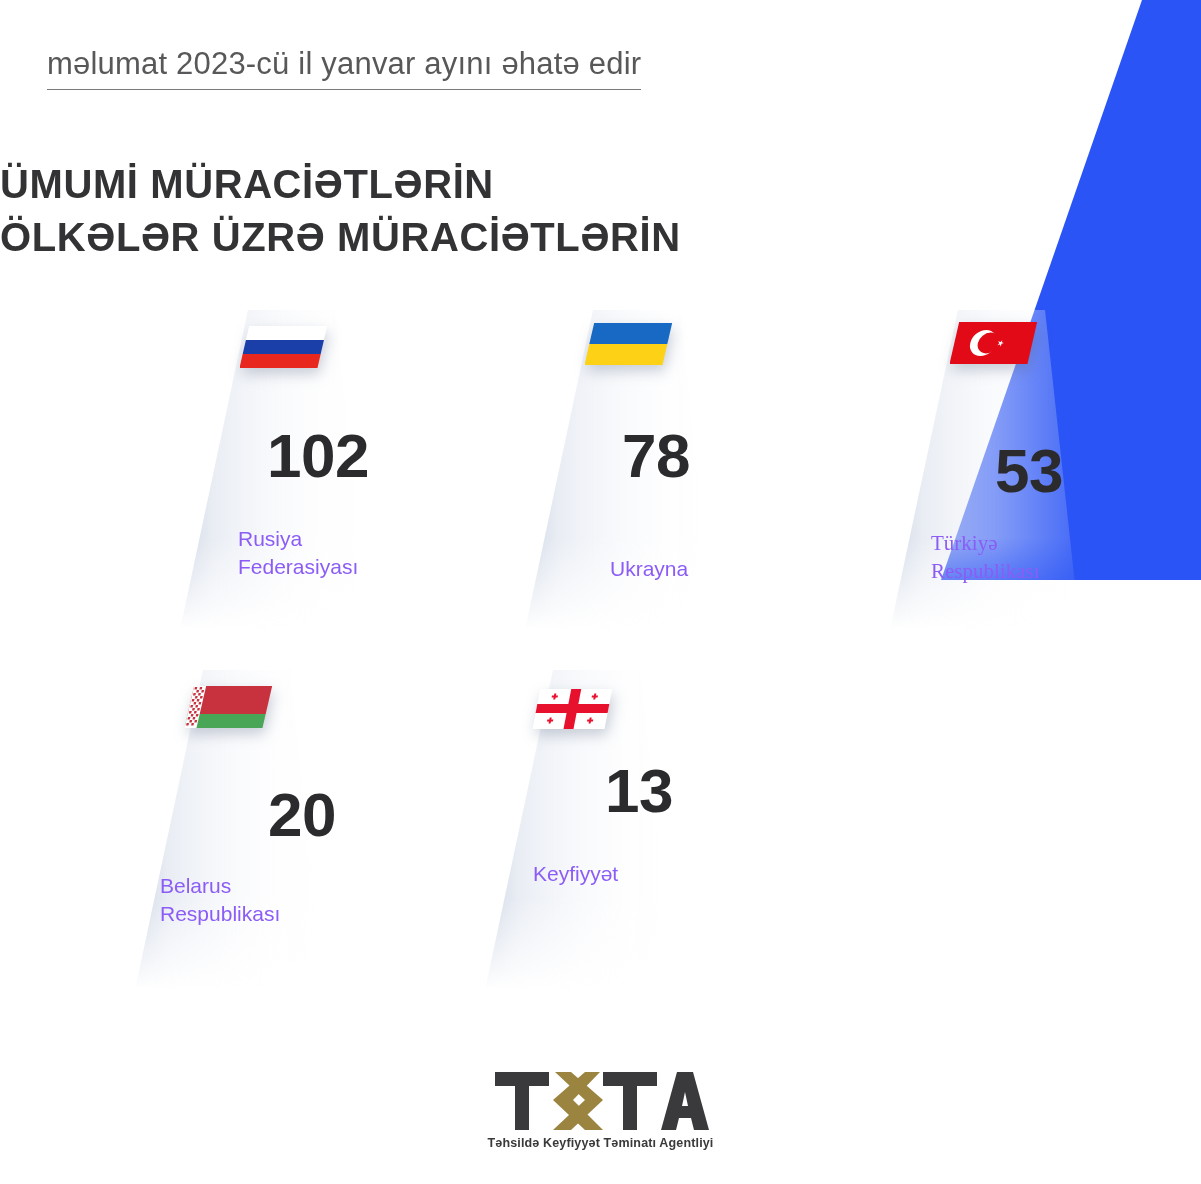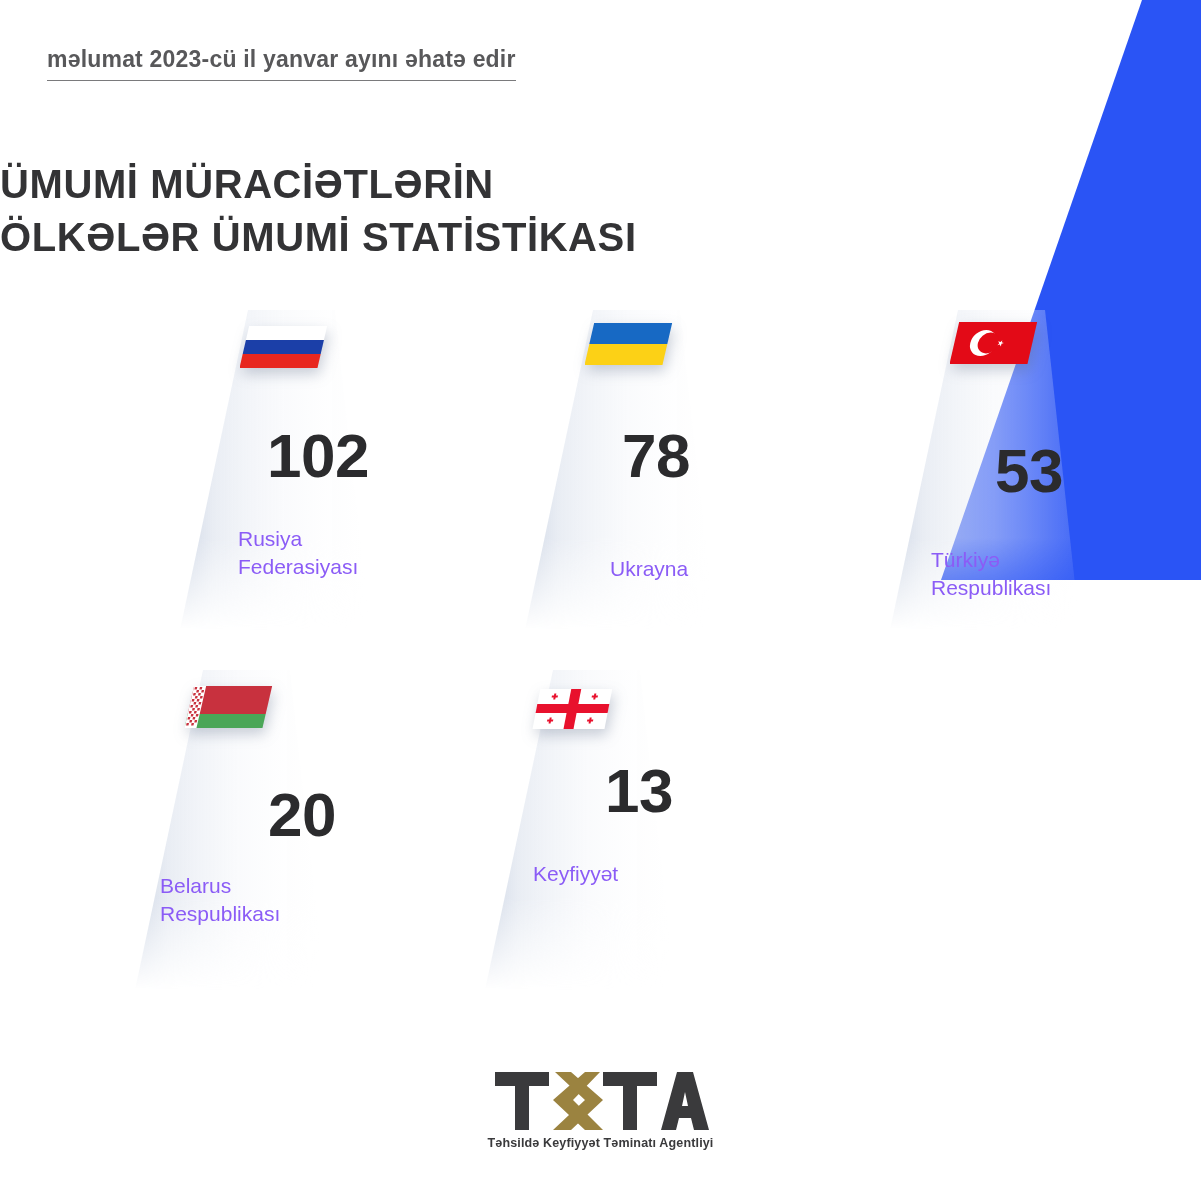--- a/index.html
+++ b/index.html
@@ -16,24 +16,24 @@
     position:absolute;
     top:0; right:0;
     width:260px; height:580px;
     pointer-events:none;
   }
 
   
   .strapline {
     position:absolute;
     left:47px; top:46px;
-    font-size:23px;
+    font-size:31px;
     letter-spacing:.2px;
     color:#58585a;
-    font-weight:700;
+    font-weight:400;
     padding-bottom:7px;
     border-bottom:1.6px solid #7a7a7c;
     white-space:nowrap;
   }
 
   
   .title {
     position:absolute;
     left:0; right:0; top:158px;
     text-align:left;
@@ -110,21 +110,21 @@
 <body>
 
 <svg class="blue-corner" viewBox="0 0 260 580" preserveAspectRatio="none">
   <polygon points="201,0 260,0 260,580 0,580" fill="#2a54f5"></polygon>
 </svg>
 
 <div class="strapline">məlumat 2023-cü il yanvar ayını əhatə edir</div>
 
 <h1 class="title">
   <span class="line">ÜMUMİ MÜRACİƏTLƏRİN</span>
-  <span class="line">ÖLKƏLƏR ÜMUMİ STATİSTİKASI</span>
+  <span class="line">ÖLKƏLƏR ÜZRƏ MÜRACİƏTLƏRİN</span>
 </h1>
 
 <div class="grid">
 
   <div class="cell" style="left:155px; top:0px; width:250px; height:350px;">
     <svg class="beam" viewBox="0 0 250 330" preserveAspectRatio="none">
       <defs>
         <linearGradient id="bg1" x1="0" y1="0" x2="1" y2="0">
           <stop offset="0%" stop-color="#c5cfe0" stop-opacity="0.85"></stop>
           <stop offset="18%" stop-color="#dee4ee" stop-opacity="0.65"></stop>
@@ -202,21 +202,21 @@
       <svg class="flag-svg" viewBox="0 0 96 58">
         <g transform="skewX(-13) translate(9,0)">
           <rect x="2" y="8" width="78" height="42" fill="#e30a17"></rect>
           <circle cx="31" cy="29" r="13" fill="#ffffff"></circle>
           <circle cx="36" cy="29" r="10.4" fill="#e30a17"></circle>
           <polygon fill="#ffffff" points="51.5,29 45.6,31.2 49.4,26.2 49.3,32.4 45.5,27.3"></polygon>
         </g>
       </svg>
     </div>
     <div class="figure" style="left:130px; top:140px;">53</div>
-    <div class="caption" style="left:66px; top:246px;">Türkiyə
+    <div class="caption" style="left:66px; top:230px;font-family:Liberation Serif, serif;">Türkiyə
 Respublikası</div>
   </div>
 
   <div class="cell" style="left:110px; top:360px; width:250px; height:350px;">
     <svg class="beam" viewBox="0 0 250 330" preserveAspectRatio="none">
       <defs>
         <linearGradient id="bg4" x1="0" y1="0" x2="1" y2="0">
           <stop offset="0%" stop-color="#c5cfe0" stop-opacity="0.85"></stop>
           <stop offset="18%" stop-color="#dee4ee" stop-opacity="0.65"></stop>
           <stop offset="55%" stop-color="#f4f6fa" stop-opacity="0.45"></stop>

